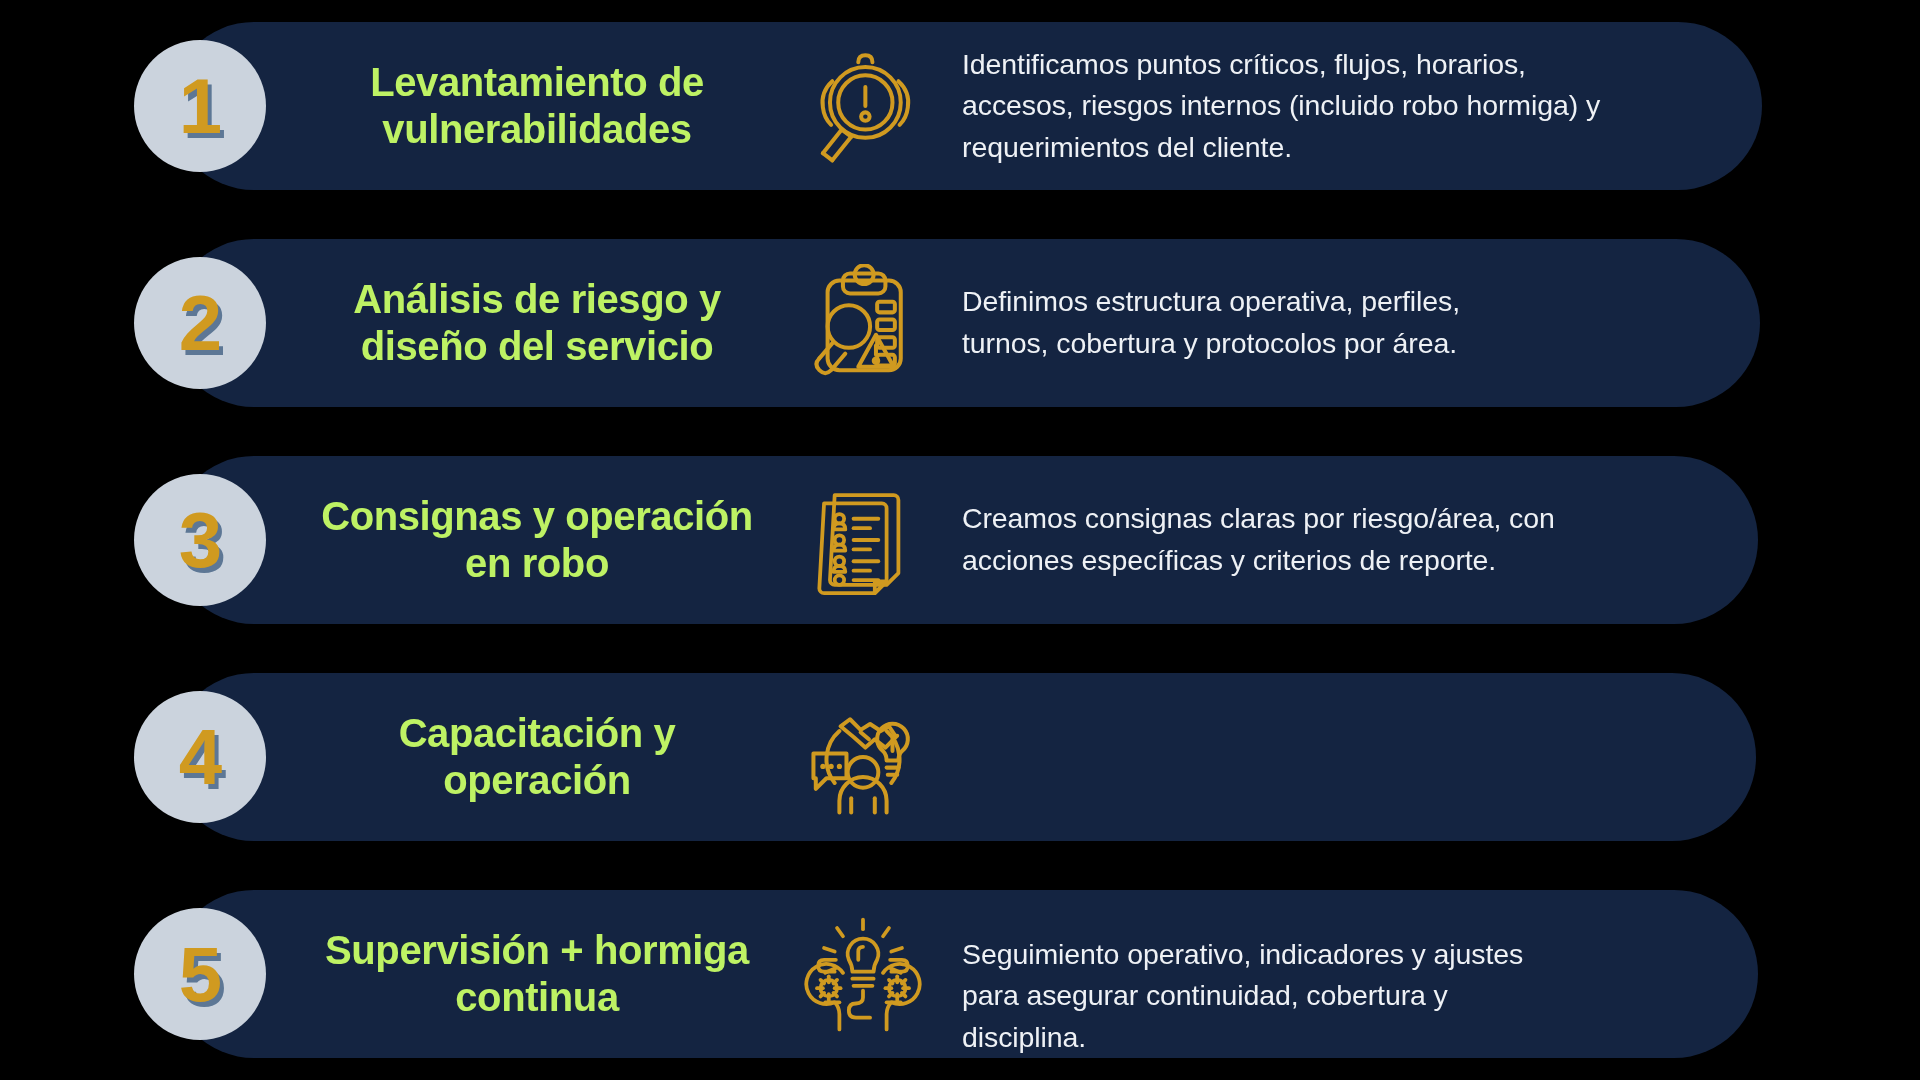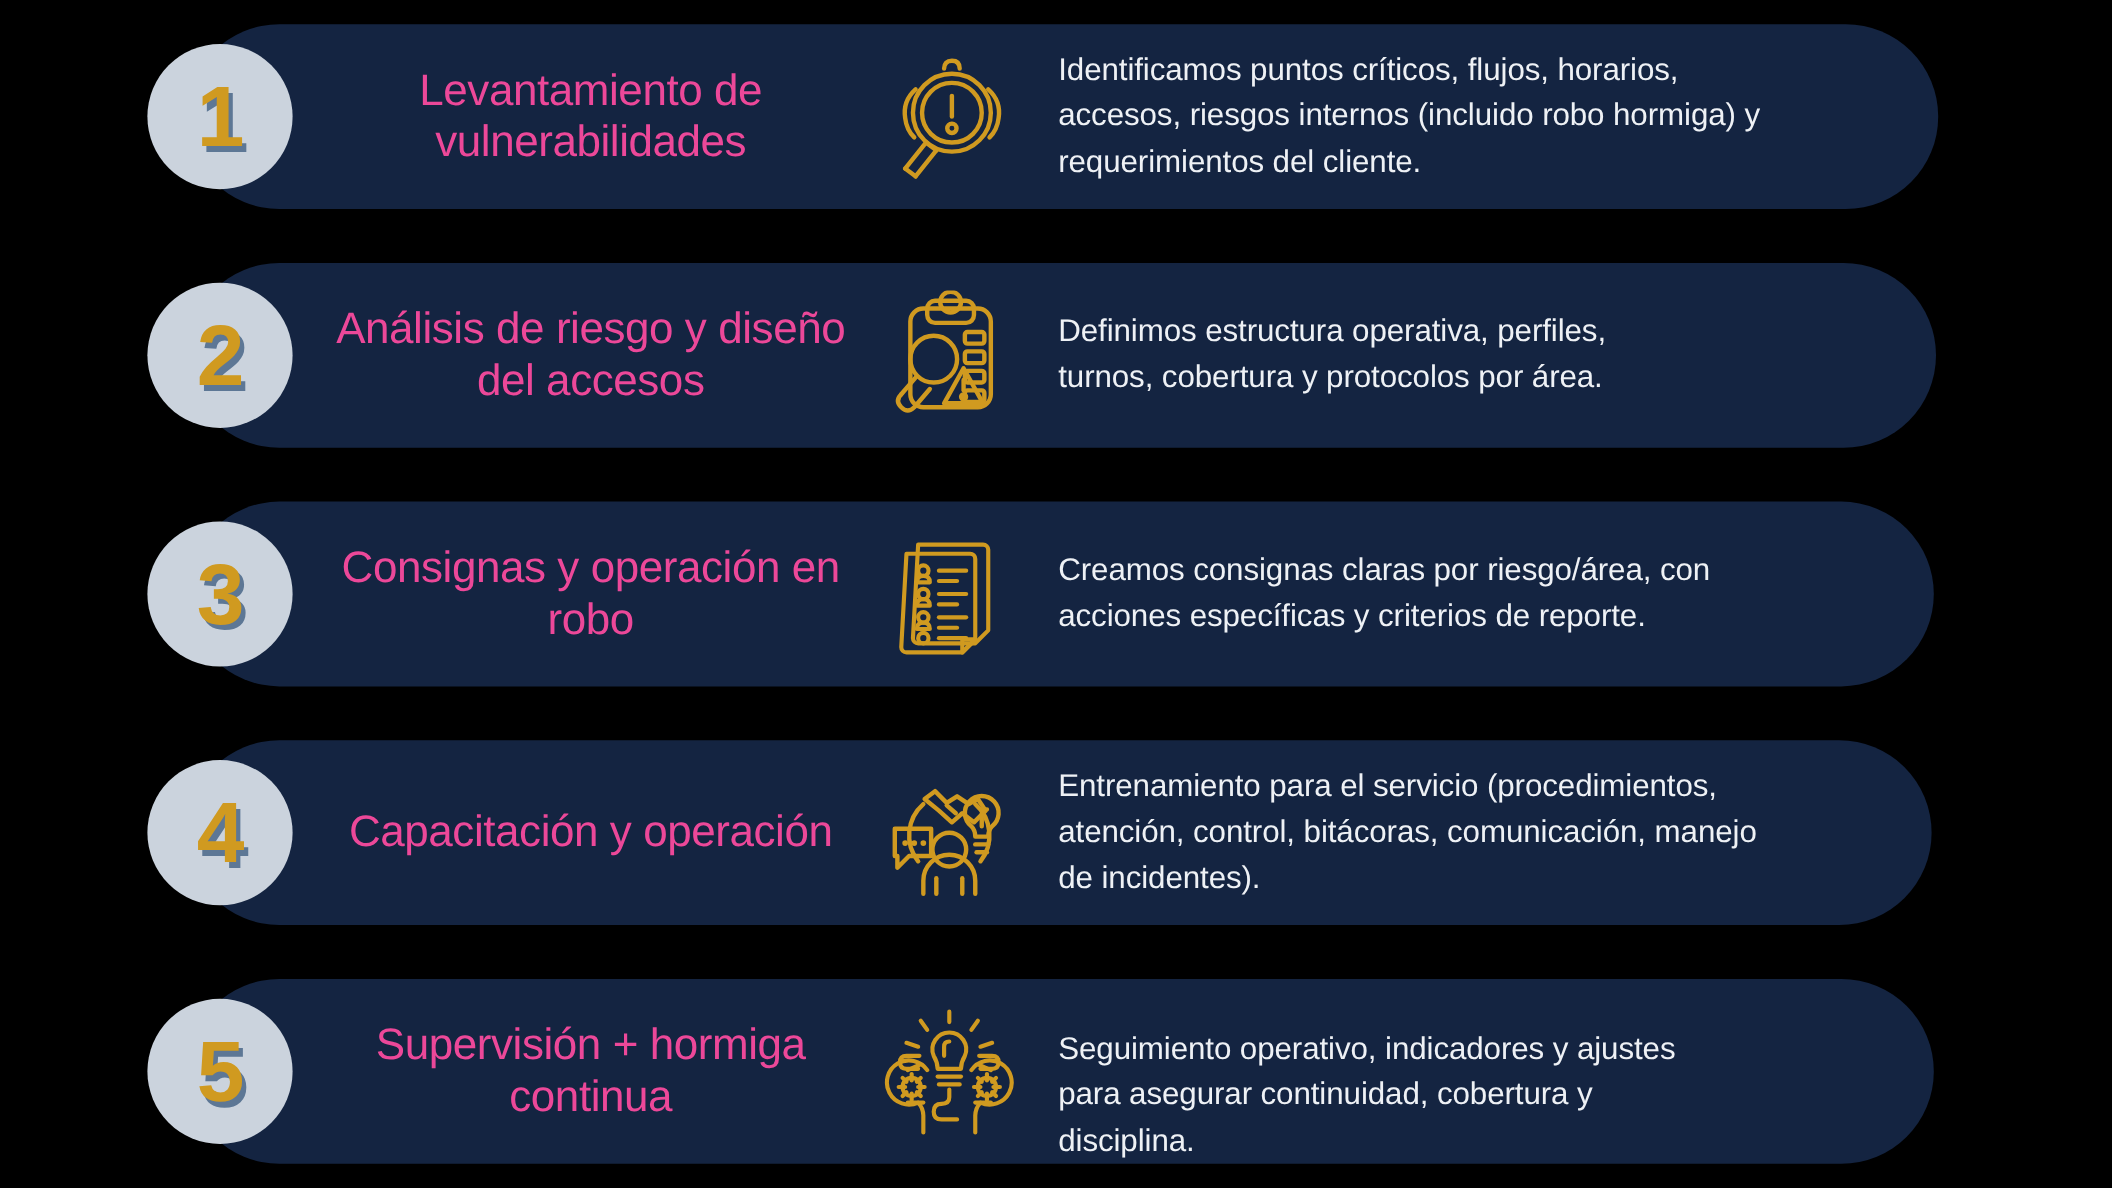--- a/index.html
+++ b/index.html
@@ -63,23 +63,23 @@
     line-height: 1;
     text-shadow: 4px 5px 0 #5d7795;
     letter-spacing: -1px;
   }
 
   
   .step-title {
     width: 470px;
     margin-left: 132px;
     text-align: center;
-    color: #ec4899;
+    color: #bef264;
     font-size: 40px;
-    font-weight: normal;
+    font-weight: bold;
     line-height: 1.18;
     letter-spacing: -0.4px;
     flex: none;
   }
 
   
   .step-icon {
     width: 170px;
     height: 128px;
     display: flex;
@@ -137,21 +137,21 @@
         <path d="M16 90 l8 6"></path>
       </svg>
     </div>
     <div class="step-desc">Identificamos puntos críticos, flujos, horarios, accesos, riesgos internos (incluido robo hormiga) y requerimientos del cliente.</div>
   </div>
 
   <div class="step-row w-2">
     <div class="badge">
       <span class="badge-number">2</span>
     </div>
-    <div class="step-title">Análisis de riesgo y diseño del accesos</div>
+    <div class="step-title">Análisis de riesgo y diseño del servicio</div>
     <div class="step-icon">
       <svg viewBox="0 0 100 100" fill="none" stroke="#d09a20" stroke-width="3.4" stroke-linecap="round" stroke-linejoin="round">
         <rect x="20" y="14" width="62" height="76" rx="10"></rect>
         <rect x="33" y="8" width="36" height="17" rx="6"></rect>
         <circle cx="51" cy="9" r="8"></circle>
         <rect x="62" y="32" width="15" height="9" rx="2"></rect>
         <rect x="62" y="47" width="15" height="9" rx="2"></rect>
         <rect x="62" y="62" width="15" height="9" rx="2"></rect>
         <rect x="62" y="77" width="15" height="9" rx="2"></rect>
         <circle cx="38" cy="53" r="18"></circle>
@@ -212,21 +212,20 @@
         <path d="M8 47 h28 v21 h-17 l-9 9 v-9 h-2 z"></path>
         <circle cx="16" cy="58" r="2.2" fill="#d09a20" stroke="none"></circle>
         <circle cx="23" cy="58" r="2.2" fill="#d09a20" stroke="none"></circle>
         <circle cx="30" cy="58" r="2.2" fill="#d09a20" stroke="none"></circle>
         <path d="M83 45 a13 13 0 1 0 -16 0 q3 3 3 8 h10 q0 -5 3 -8"></path>
         <line x1="70" y1="59" x2="80" y2="59"></line>
         <line x1="71" y1="65" x2="79" y2="65"></line>
         <path d="M75 45 v-9 q0 -4 4 -4"></path>
       </svg>
     </div>
-    <div class="step-desc">Entrenamiento para el servicio (procedimientos, atención, control, bitácoras, comunicación, manejo de incidentes).</div>
   </div>
 
   <div class="step-row w-5">
     <div class="badge">
       <span class="badge-number">5</span>
     </div>
     <div class="step-title">Supervisión + hormiga continua</div>
     <div class="step-icon">
       <svg viewBox="0 0 100 100" fill="none" stroke="#d09a20" stroke-width="3.2" stroke-linecap="round" stroke-linejoin="round">
         <path d="M62 38 a13 13 0 1 0 -24 0 q3 5 3 10 h18 q0 -5 3 -10"></path>

